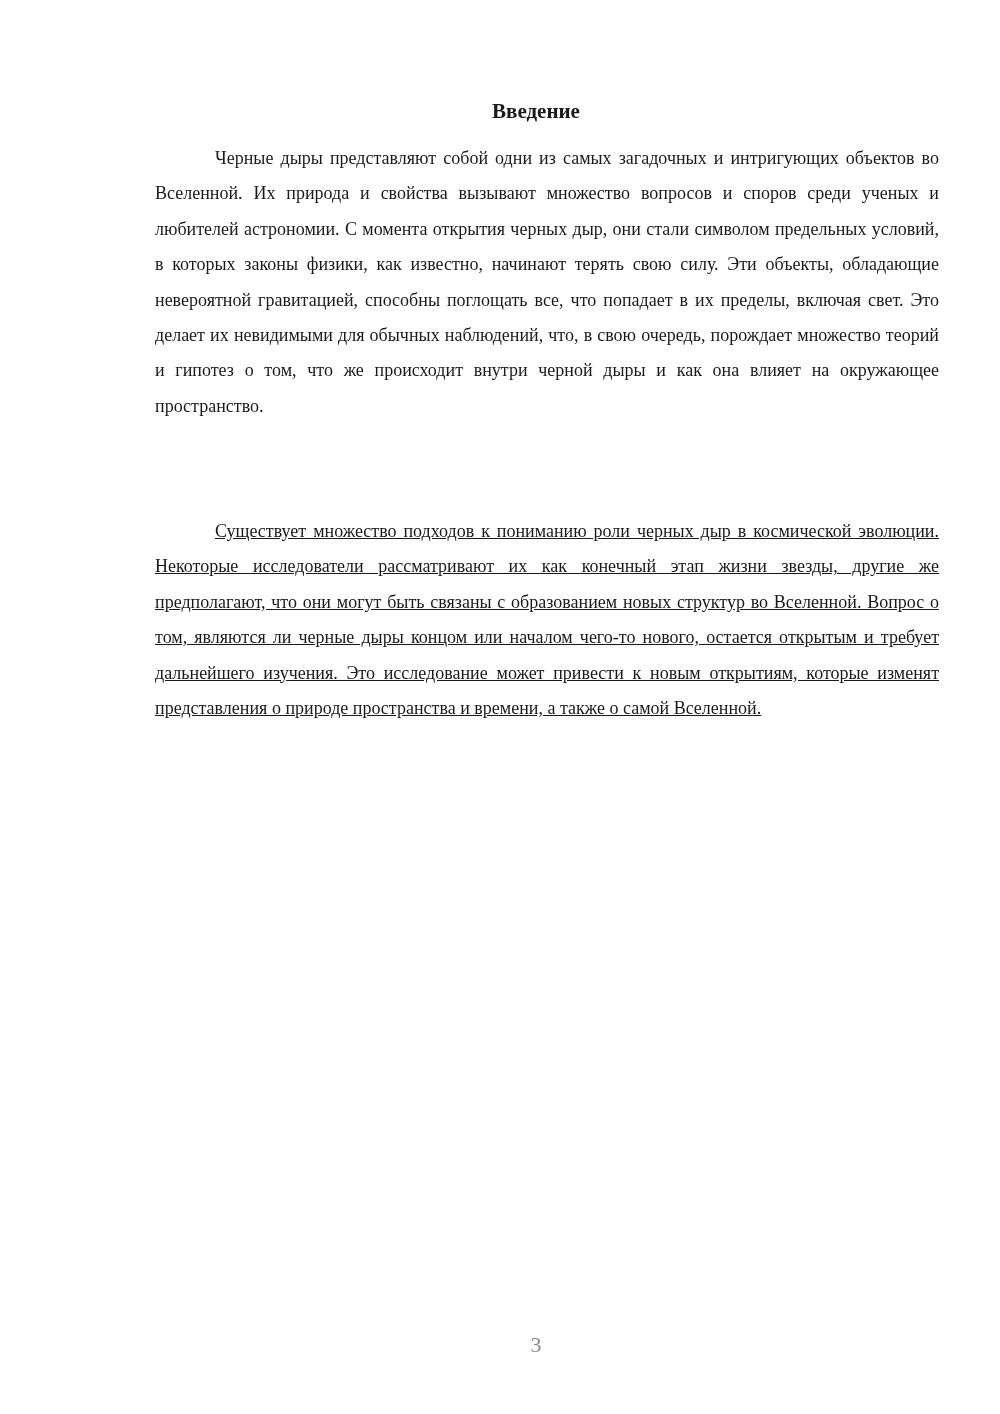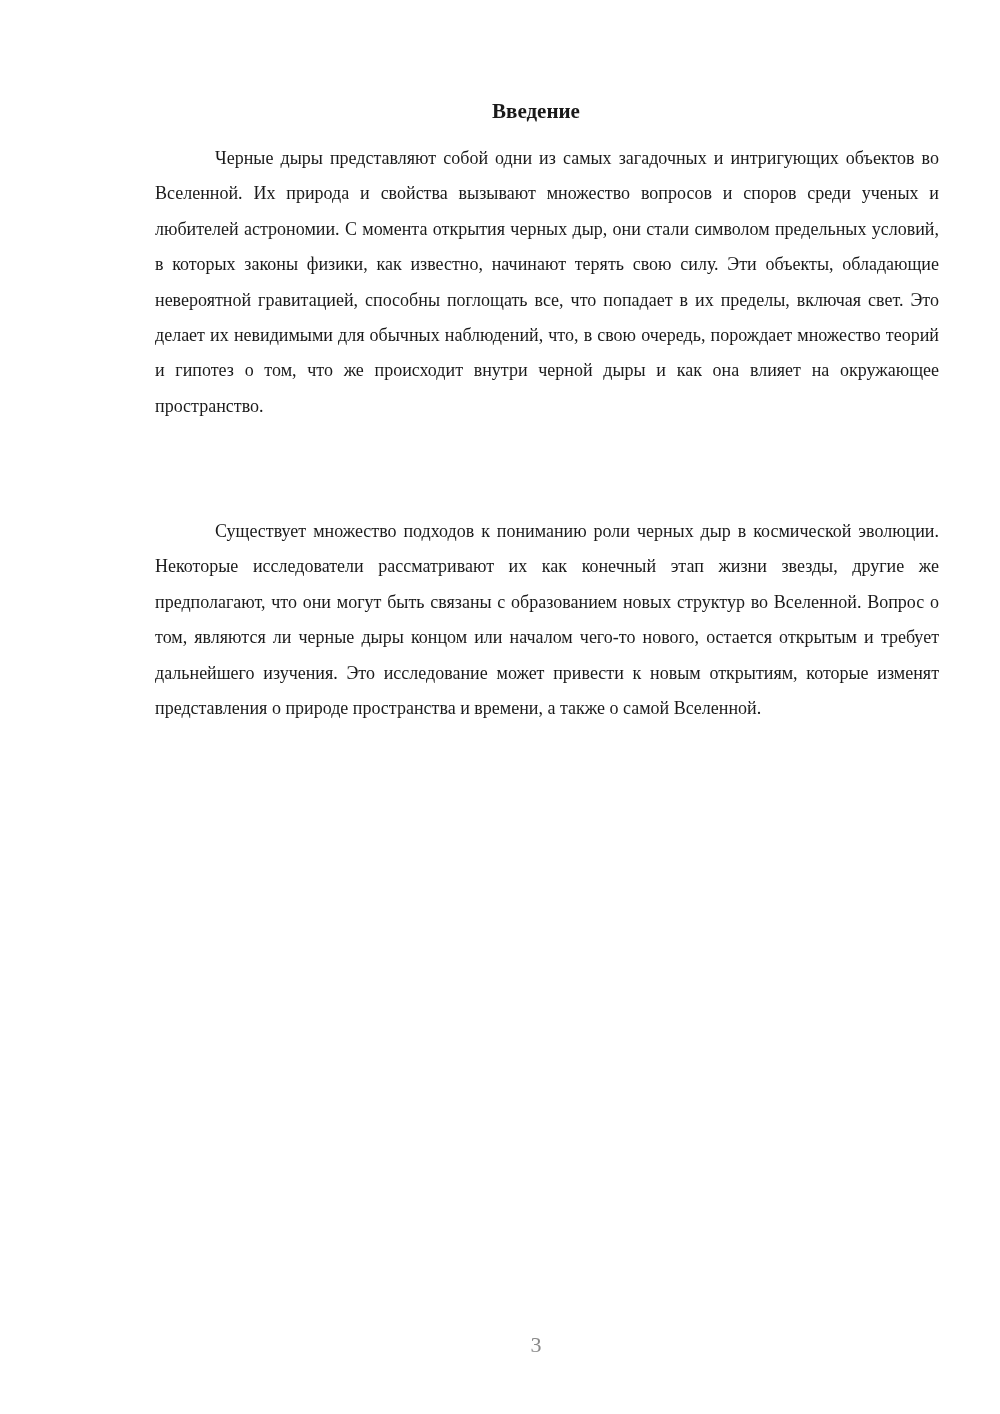--- a/index.html
+++ b/index.html
@@ -3,21 +3,21 @@
 <meta charset="utf-8">
 <style>
   html, body { margin: 0; padding: 0; background: #ffffff; }
   body { width: 1000px; height: 1414px; position: relative; overflow: hidden;
          font-family: "Liberation Serif", "DejaVu Serif", serif; color: #1a1a1a; }
   .heading { position: absolute; top: 96px; left: 0; width: 1072px; text-align: center;
              font-weight: bold; font-size: 21px; line-height: 30px; }
   .para { position: absolute; left: 155px; width: 784px; font-size: 18px; line-height: 35.4px;
           text-align: justify; text-indent: 60px; margin: 0; }
   #p1 { top: 141px; }
-  #p2 { top: 514px; }
+  #p2 { top: 514px; text-decoration: underline; }
   .pagenum { position: absolute; top: 1332px; left: 0; width: 1072px; text-align: center;
              font-size: 22px; color: #8a8a8a; }
 </style>
 </head>
 <body>
 
 <div>
   <div class="heading">Введение</div>
   <p class="para" id="p1">Черные дыры представляют собой одни из самых загадочных и интригующих объектов во Вселенной. Их природа и свойства вызывают множество вопросов и споров среди ученых и любителей астрономии. С момента открытия черных дыр, они стали символом предельных условий, в которых законы физики, как известно, начинают терять свою силу. Эти объекты, обладающие невероятной гравитацией, способны поглощать все, что попадает в их пределы, включая свет. Это делает их невидимыми для обычных наблюдений, что, в свою очередь, порождает множество теорий и гипотез о том, что же происходит внутри черной дыры и как она влияет на окружающее пространство.</p>
   <p class="para" id="p2">Существует множество подходов к пониманию роли черных дыр в космической эволюции. Некоторые исследователи рассматривают их как конечный этап жизни звезды, другие же предполагают, что они могут быть связаны с образованием новых структур во Вселенной. Вопрос о том, являются ли черные дыры концом или началом чего-то нового, остается открытым и требует дальнейшего изучения. Это исследование может привести к новым открытиям, которые изменят представления о природе пространства и времени, а также о самой Вселенной.</p>

